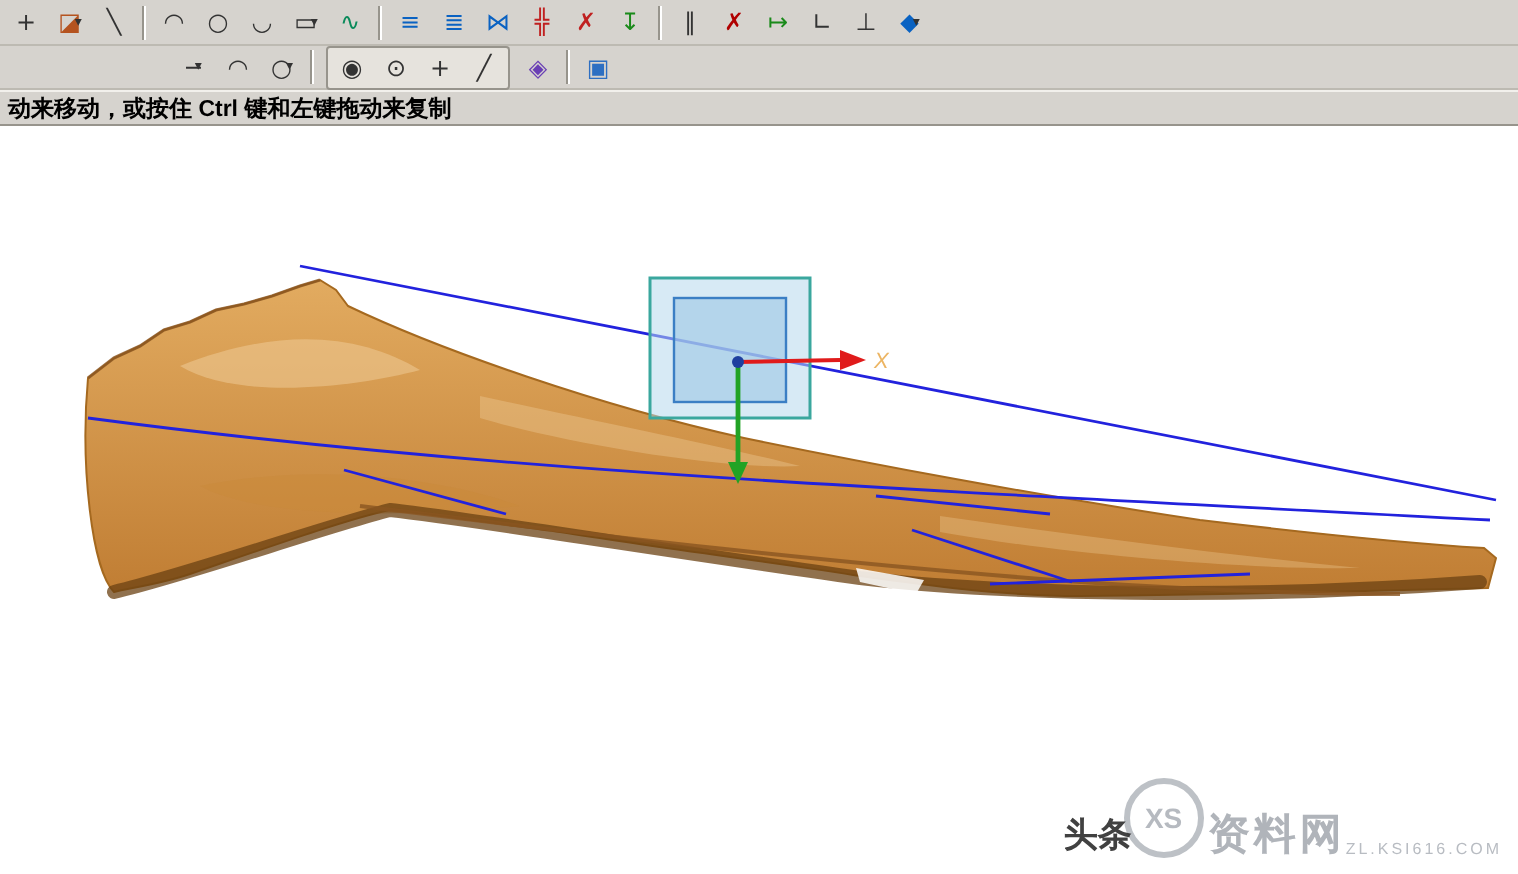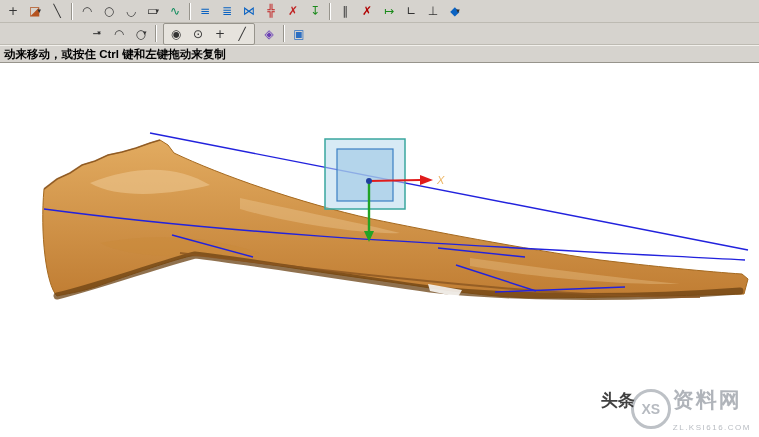--- a/index.html
+++ b/index.html
@@ -44,36 +44,36 @@
     font-size:11.5px;font-weight:bold;color:#000;
     padding:1px 20px 0 4px;
     white-space:nowrap;overflow:hidden;
   }
   .viewport{
     position:relative;width:759px;height:377px;background:#ffffff;
   }
   .viewport svg{display:block;}
   .watermark{
     position:absolute;right:8px;top:326px;
-    display:flex;align-items:flex-start;gap:2px;
+    display:flex;align-items:flex-end;gap:2px;
     user-select:none;
   }
   .wm-headline{
     font-size:17px;font-weight:bold;color:#2d2d2d;opacity:.9;
     margin-right:-6px;
   }
   .wm-logo{
     width:34px;height:34px;border-radius:50%;
     border:3px solid #bdc1c6;color:#b6bac0;
     display:flex;align-items:center;justify-content:center;
     font-weight:bold;font-size:14px;
     background:rgba(255,255,255,.6);
     flex:0 0 auto;
   }
-  .wm-text{display:flex;flex-direction:column;align-items:flex-start;line-height:1;}
+  .wm-text{display:flex;align-items:flex-start;line-height:1;}
   .wm-site{font-size:21px;font-weight:bold;color:#b0b4ba;letter-spacing:2px;}
   .wm-url{font-size:8px;color:#b8bcc2;letter-spacing:1.5px;margin-top:14px;}
 </style>
 </head>
 <body>
 
 <div class="toolbar chrome" id="tb1">
     <button class="tool">
       <span class="glyph" style="color: rgb(51, 51, 51);">+</span>
     </button>

